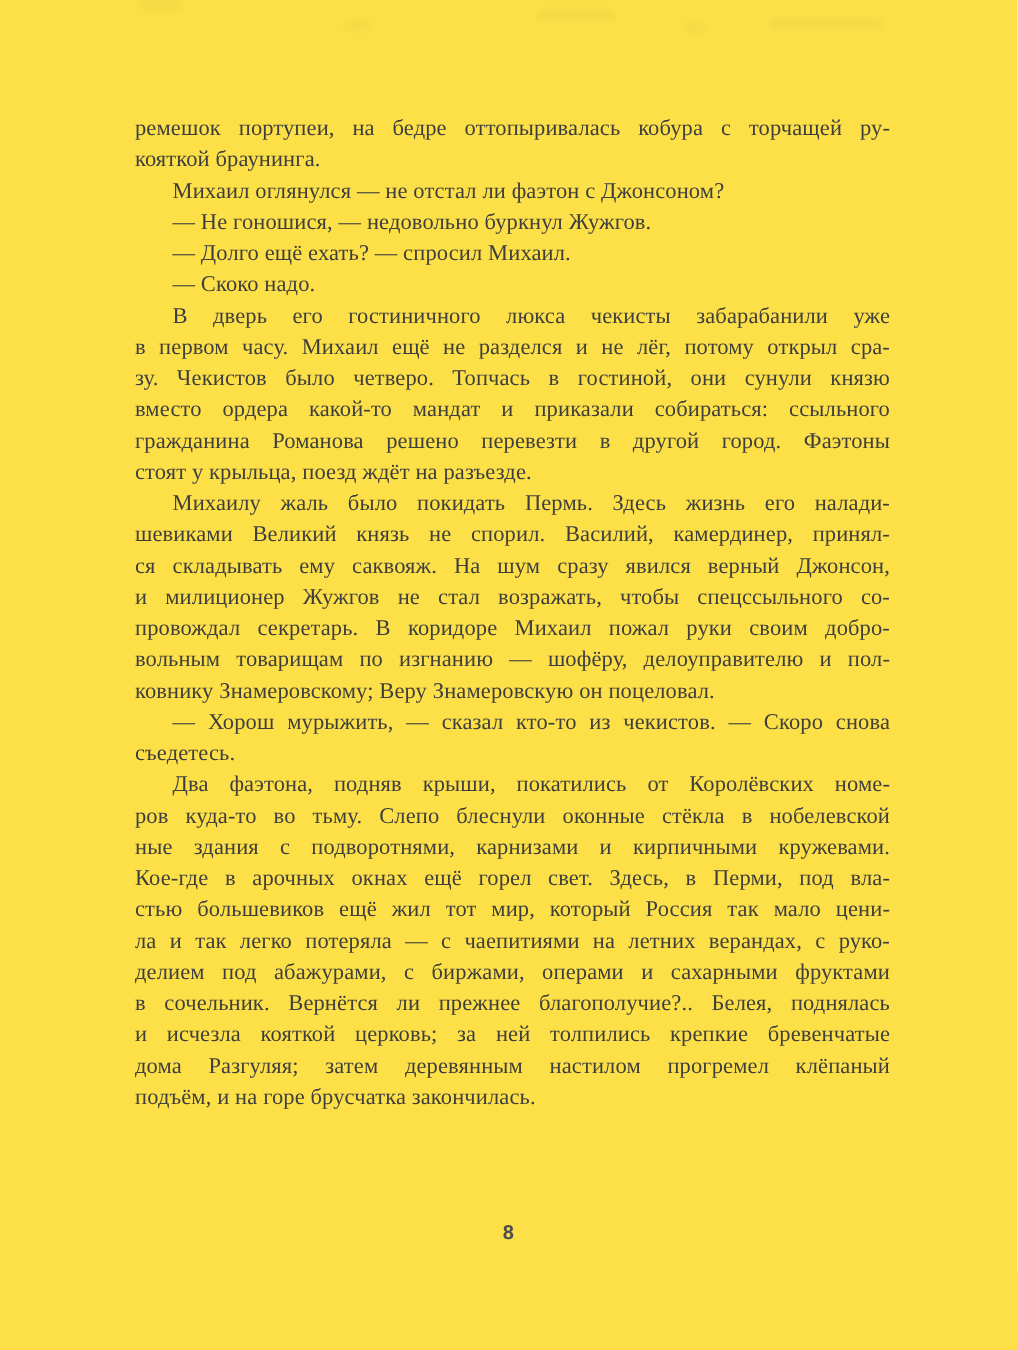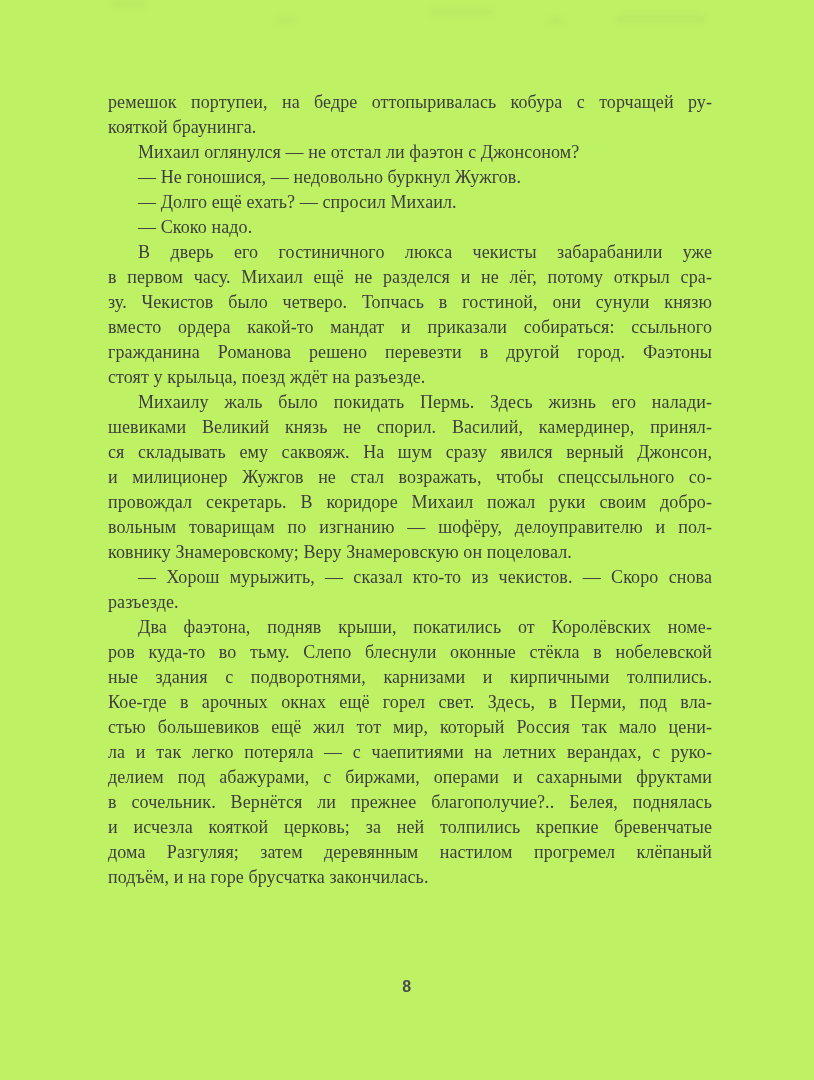--- a/index.html
+++ b/index.html
@@ -10,21 +10,21 @@
   body {
     width: 814px;
     height: 1080px;
     position: relative;
     overflow: hidden;
     font-family: "Liberation Serif", "DejaVu Serif", serif;
   }
   .book-page {
     position: absolute;
     inset: 0;
-    background: #bef264;
+    background: #fde047;
   }
   .text-block {
     position: absolute;
     left: 108px;
     top: 90px;
     width: 604px;
     color: #3e3e3e;
     font-size: 18px;
     line-height: 25px;
     letter-spacing: 0.1px;
@@ -109,26 +109,26 @@
         <div class="line">Михаилу жаль было покидать Пермь. Здесь жизнь его налади-</div>
         <div class="line">шевиками Великий князь не спорил. Василий, камердинер, принял-</div>
         <div class="line">ся складывать ему саквояж. На шум сразу явился верный Джонсон,</div>
         <div class="line">и милиционер Жужгов не стал возражать, чтобы спецссыльного со-</div>
         <div class="line">провождал секретарь. В коридоре Михаил пожал руки своим добро-</div>
         <div class="line">вольным товарищам по изгнанию — шофёру, делоуправителю и пол-</div>
         <div class="line last">ковнику Знамеровскому; Веру Знамеровскую он поцеловал.</div>
       </div>
       <div class="paragraph indent">
         <div class="line">— Хорош мурыжить, — сказал кто-то из чекистов. — Скоро снова</div>
-        <div class="line last">разъезде.</div>
+        <div class="line last">съедетесь.</div>
       </div>
       <div class="paragraph indent">
         <div class="line">Два фаэтона, подняв крыши, покатились от Королёвских номе-</div>
         <div class="line">ров куда-то во тьму. Слепо блеснули оконные стёкла в нобелевской</div>
-        <div class="line">ные здания с подворотнями, карнизами и кирпичными толпились.</div>
+        <div class="line">ные здания с подворотнями, карнизами и кирпичными кружевами.</div>
         <div class="line">Кое-где в арочных окнах ещё горел свет. Здесь, в Перми, под вла-</div>
         <div class="line">стью большевиков ещё жил тот мир, который Россия так мало цени-</div>
         <div class="line">ла и так легко потеряла — с чаепитиями на летних верандах, с руко-</div>
         <div class="line">делием под абажурами, с биржами, операми и сахарными фруктами</div>
         <div class="line">в сочельник. Вернётся ли прежнее благополучие?.. Белея, поднялась</div>
         <div class="line">и исчезла кояткой церковь; за ней толпились крепкие бревенчатые</div>
         <div class="line">дома Разгуляя; затем деревянным настилом прогремел клёпаный</div>
         <div class="line last">подъём, и на горе брусчатка закончилась.</div>
       </div>
     </div>

